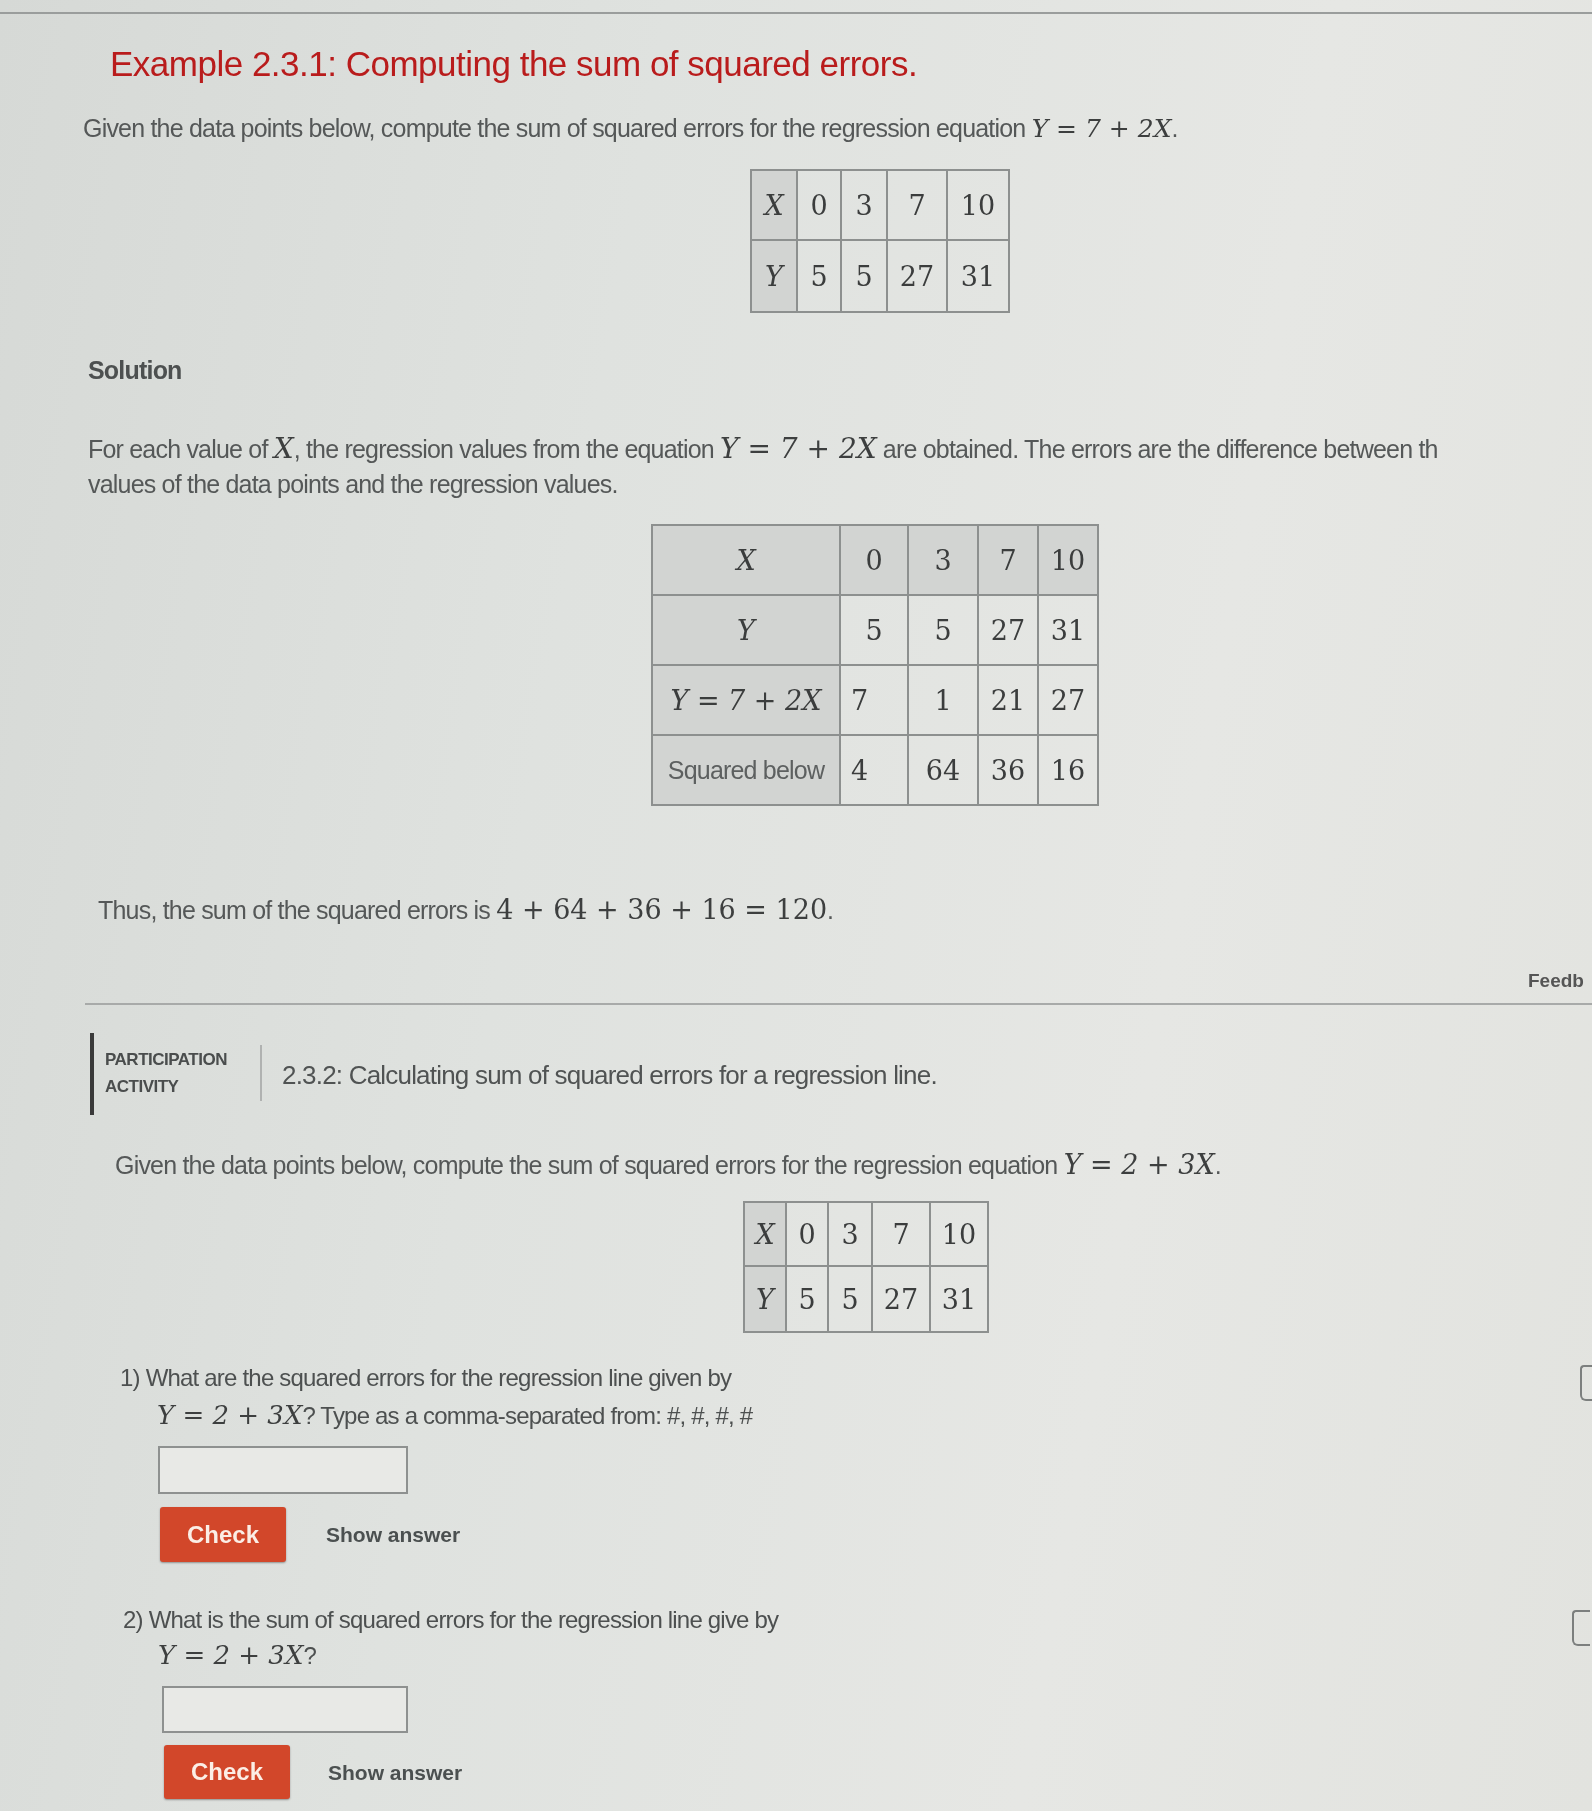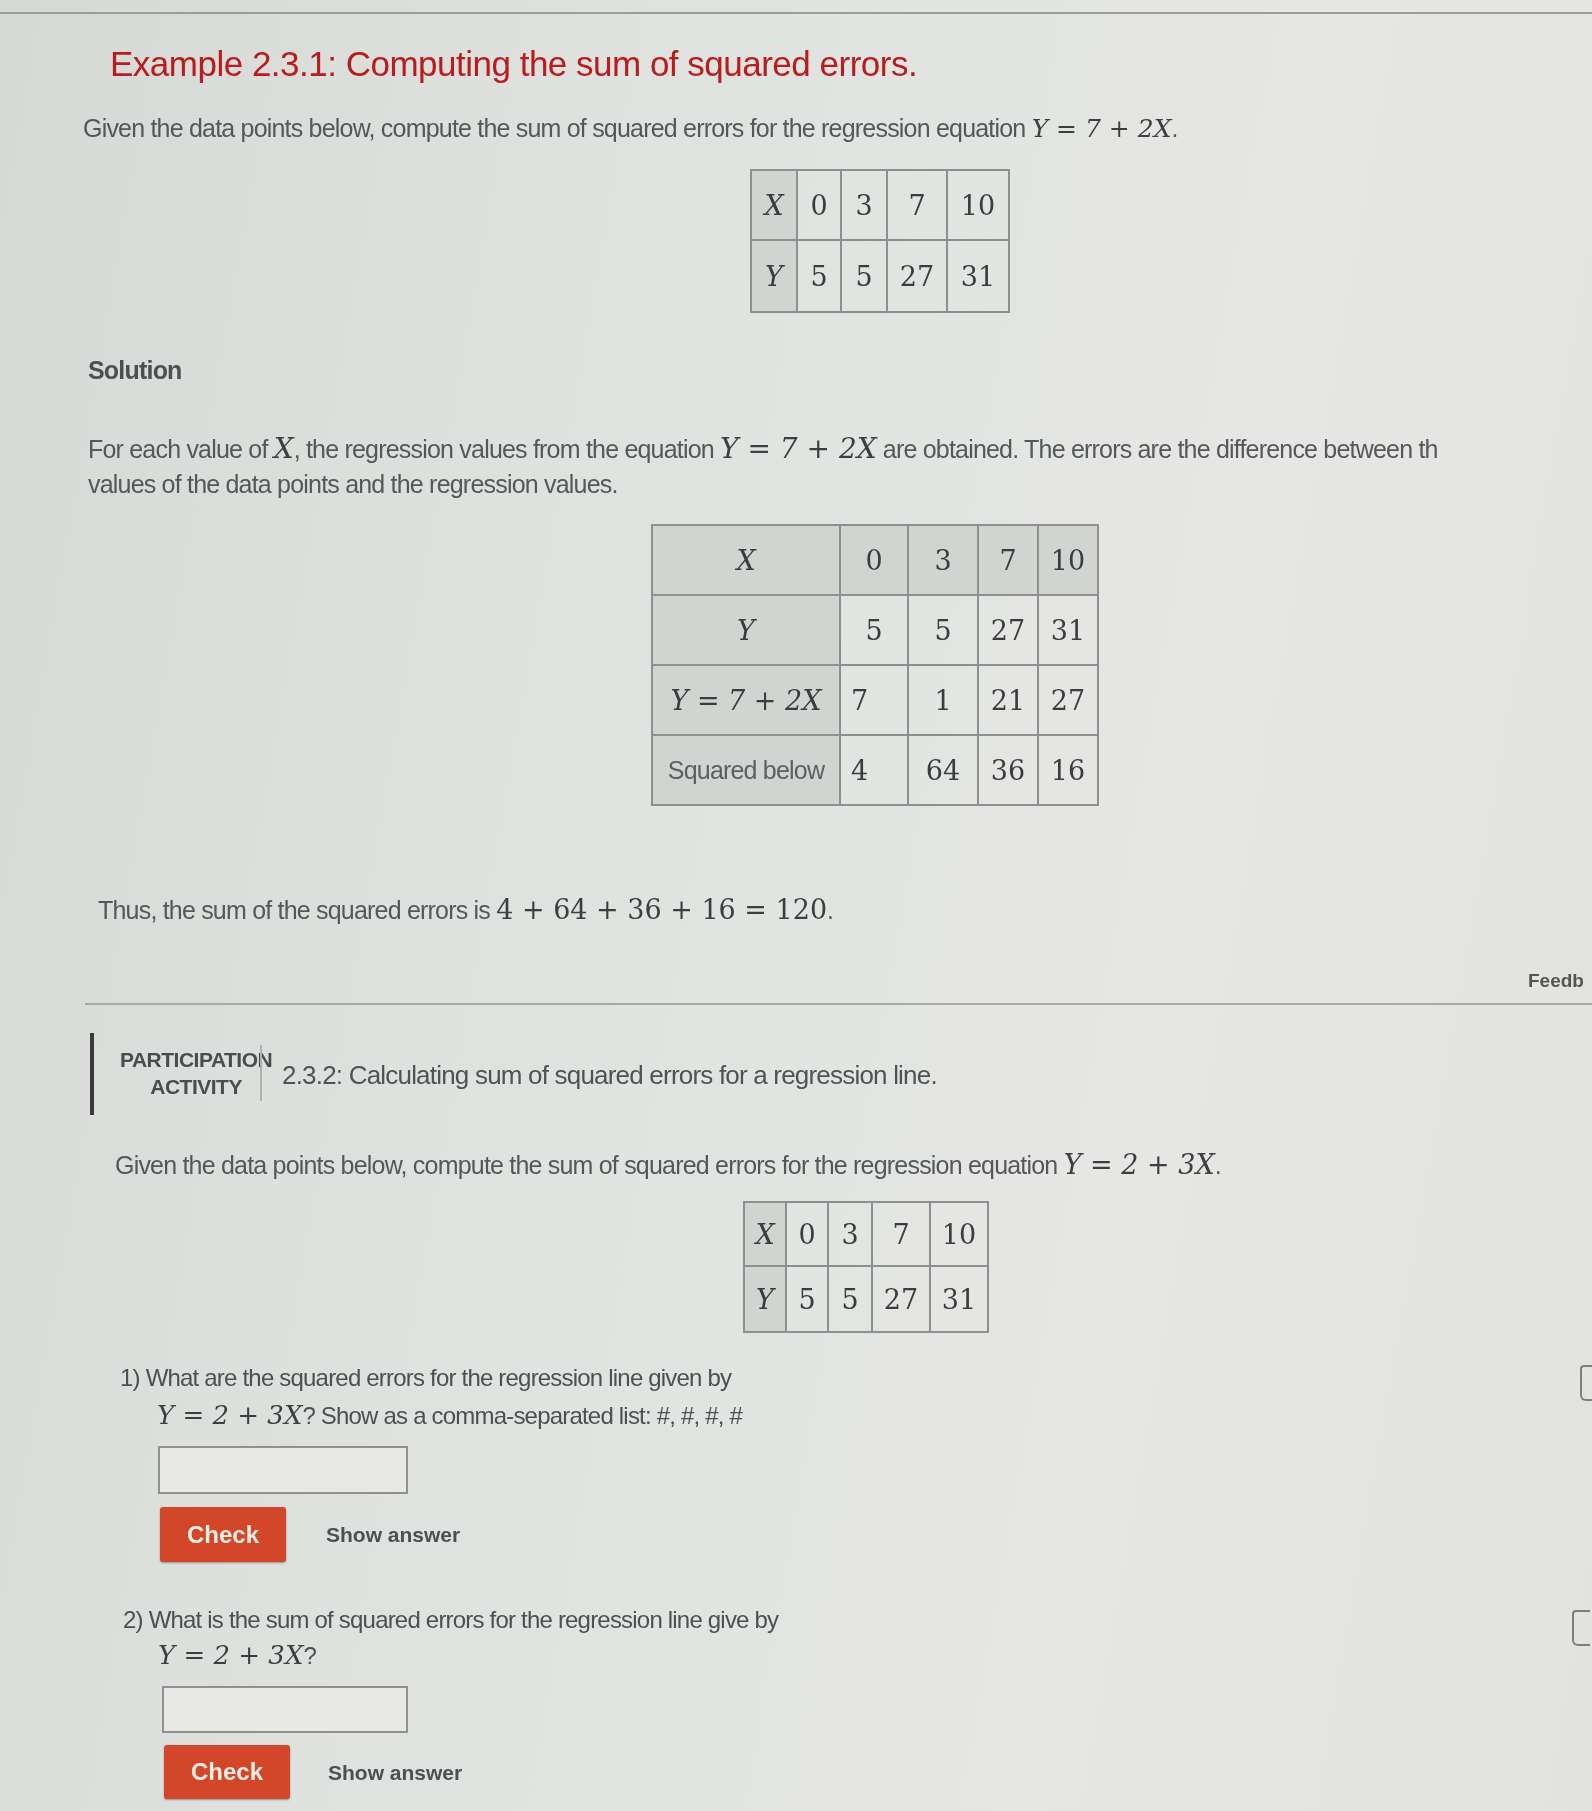--- a/index.html
+++ b/index.html
@@ -15,21 +15,21 @@
   .para { font-size:25px; color:#555858; letter-spacing:-0.8px; white-space:nowrap; }
   .math { font-family:"DejaVu Serif", serif; font-style:normal; letter-spacing:0; color:#3d3f3f; }
   .bold { font-weight:bold; }
   table.dt { border-collapse:collapse; position:absolute; font-family:"DejaVu Serif", serif; color:#3b3d3d; }
   table.dt td { border:2px solid #8d908f; text-align:center; padding:0; font-size:27px; }
   table.dt td.hdr { background:#d2d4d2; }
   table.dt td.txt { font-family:"Liberation Sans", sans-serif; font-size:25px; color:#5d6060; letter-spacing:-0.8px; }
   .sep-rule { left:85px; top:1003px; width:1507px; height:2px; background:#a8aaa9; }
   .feedback { left:1528px; top:970px; font-size:19px; font-weight:bold; color:#555; }
   .pa-bar { left:90px; top:1033px; width:4px; height:82px; background:#3a3a3a; }
-  .pa-label { left:120px; top:1046px; font-size:21px; font-weight:bold; color:#4a4d4d; line-height:27px; letter-spacing:-0.5px;text-align:center; }
+  .pa-label { left:105px; top:1046px; font-size:17px; font-weight:bold; color:#4a4d4d; line-height:27px; letter-spacing:-0.5px; }
   .pa-divider { left:260px; top:1045px; width:2px; height:56px; background:#b0b2b1; }
   .pa-title { left:282px; top:1060px; font-size:26px; color:#505353; letter-spacing:-0.8px; }
   .q-num { font-size:24px; color:#4d5050; letter-spacing:-0.8px; white-space:nowrap; }
   .answer-input {
     position:absolute; background:#e8e9e6; border:2px solid #8e9190; box-sizing:border-box;
   }
   .check-btn {
     position:absolute; background:#d2472a; color:#fbeee6; font-weight:bold; font-size:24px;
     display:flex; align-items:center; justify-content:center; border-radius:3px;
     box-shadow: 0 1px 2px rgba(0,0,0,0.35);
@@ -149,21 +149,21 @@
     <td>31</td>
   </tr>
 </tbody>
   </table>
 
 <div class="abs q-num" style="left:120px; top:1364px;">
   <span>1)</span>
   <span>What are the squared errors for the regression line given by</span>
 </div>
 <div class="abs q-num" style="left:157px; top:1400px;">
-  <span class="math" style="font-style:italic; font-size:26px;">Y = 2 + 3X</span><span>? Show as a comma-separated list: #, #, #, #</span>
+  <span class="math" style="font-style:italic; font-size:26px;">Y = 2 + 3X</span><span>? Type as a comma-separated from: #, #, #, #</span>
 </div>
 <input class="answer-input" style="left: 158px; top: 1446px; width: 250px; height: 48px;" type="text" value="">
 <div class="check-btn" style="left:160px; top:1507px; width:126px; height:55px;">Check</div>
 <div class="show-answer" style="left:326px; top:1523px;">Show answer</div>
 <div class="complete-marker" style="left:1580px; top:1365px;"></div>
 
 <div class="abs q-num" style="left:123px; top:1606px;">
   <span>2)</span>
   <span>What is the sum of squared errors for the regression line give by</span>
 </div>

